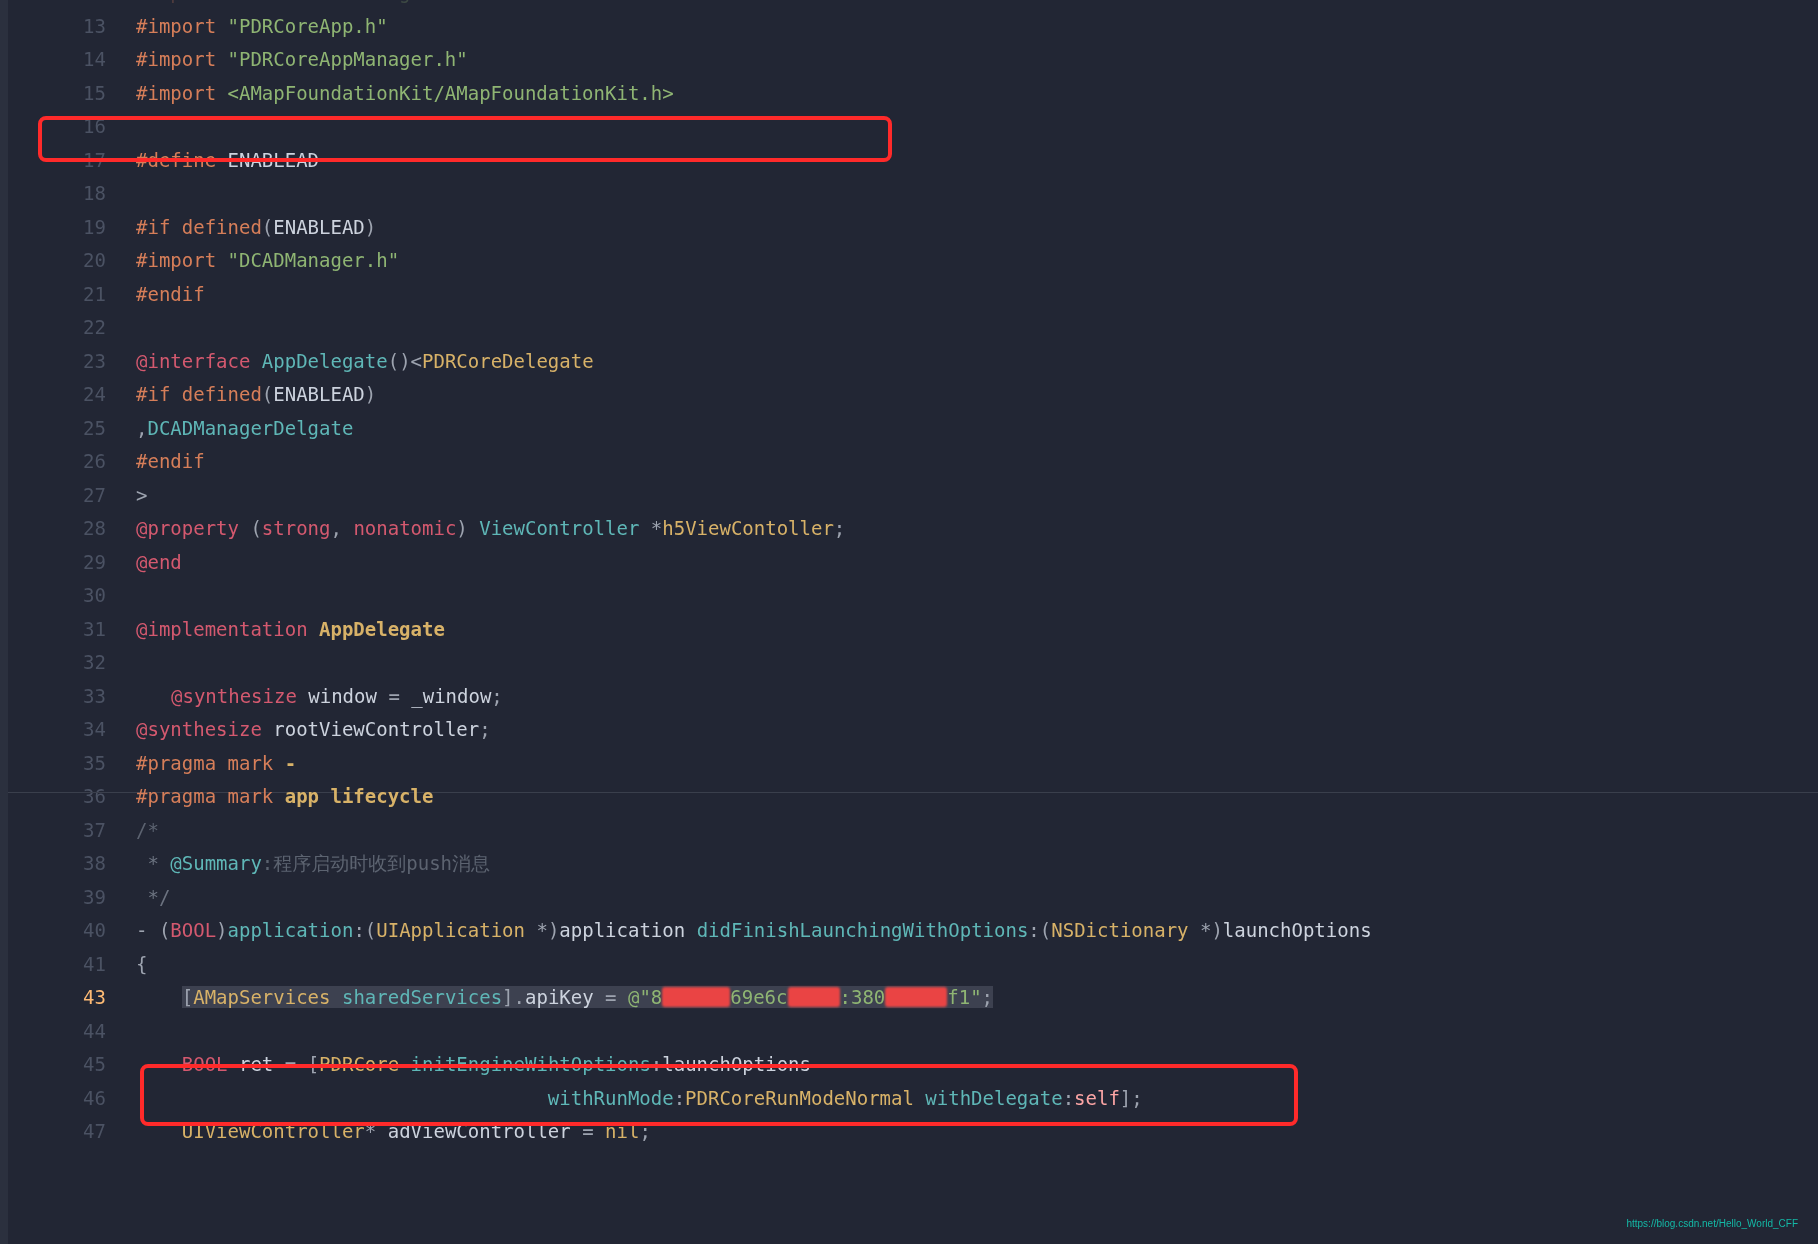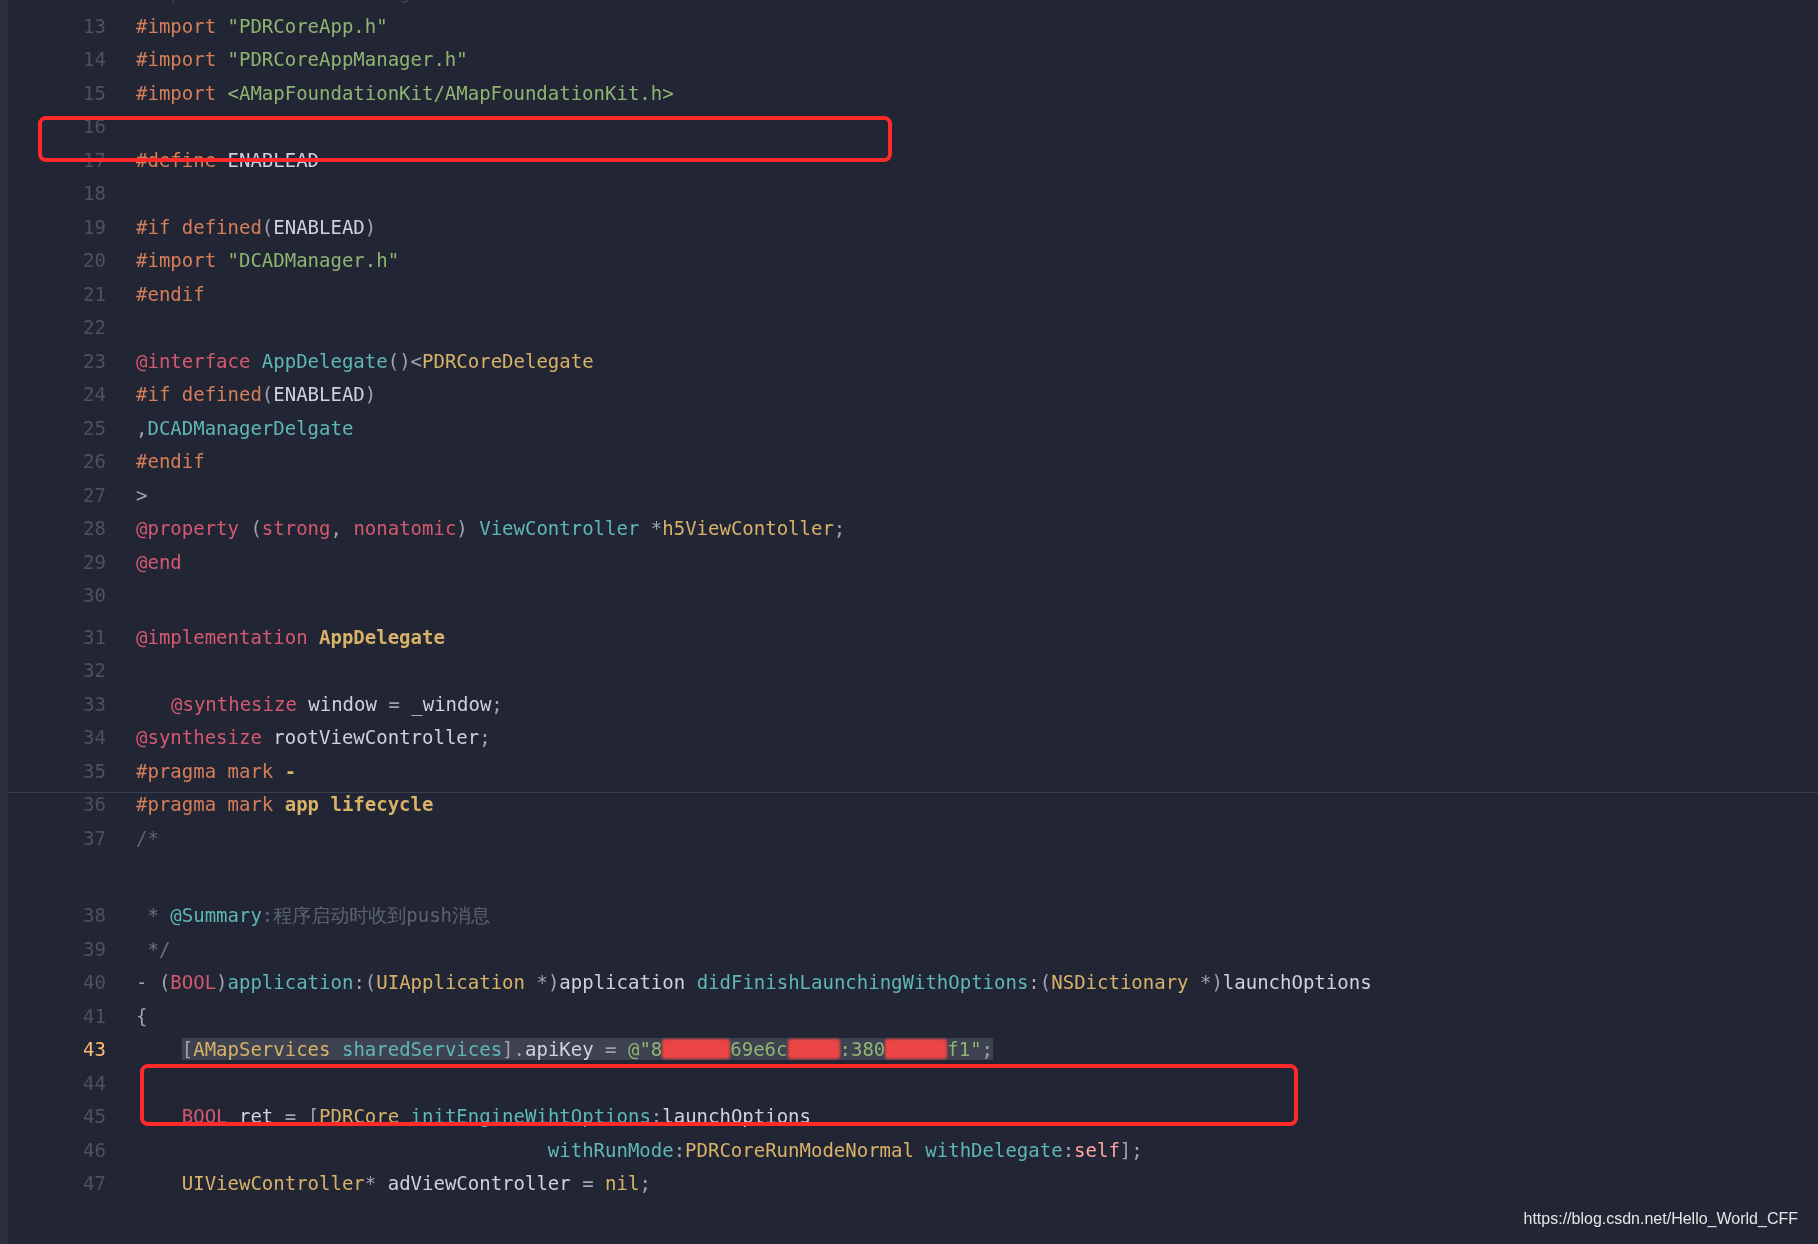--- a/index.html
+++ b/index.html
@@ -29,21 +29,21 @@
   .kw-self{color:#fca5a5;}
   .kw-nil{color:#d8b268;}
   .comment{color:#5c6370;}
   .comment-star{color:#6c7380;}
   .summary{color:#5fb7b7;}
   .pragma-arg{color:#d8b268;font-weight:bold;}
   .strlit{color:#8fb573;}
   .redbox{position:absolute;border:4px solid #ff2a2a;border-radius:8px;pointer-events:none;}
   .redact{display:inline-block;height:1.05em;vertical-align:-0.18em;background:#d44a4a;border-radius:3px;filter:blur(1px) saturate(1.2);}
   .hr{position:absolute;left:0;right:0;height:1px;background:#3a3f4c;}
-  .watermark{position:absolute;right:20px;bottom:14px;color:#e5e5e5;font-size:16px;font-family:Arial,Helvetica,sans-serif;}
+  .watermark{position:absolute;right:20px;bottom:14px;color:#14b8a6;font-size:10px;font-family:Arial,Helvetica,sans-serif;}
   .sel{background:#3d4150;padding:0 0;}
 </style>
 </head>
 <body>
 
 <div class="viewport">
   <div class="gutter-bg"></div>
   <div class="code-area" id="code-area">
       <div class="line" style="height: 33.5px; opacity: 0.25; margin-top: -6px;"><div class="ln">11</div><div class="content"><span class="k-import">#import </span><span class="str">"PDRCommonString.h"</span></div></div>
       <div class="line" style="height: 33.5px;"><div class="ln">13</div><div class="content"><span class="k-import">#import </span><span class="str">"PDRCoreApp.h"</span></div></div>
@@ -57,29 +57,29 @@
       <div class="line" style="height: 33.5px;"><div class="ln">21</div><div class="content"><span class="k-pp">#endif</span></div></div>
       <div class="line" style="height: 33.5px;"><div class="ln">22</div><div class="content"></div></div>
       <div class="line" style="height: 33.5px;"><div class="ln">23</div><div class="content"><span class="k-at">@interface</span><span class="punc"> </span><span class="type">AppDelegate</span><span class="punc">()&lt;</span><span class="typename">PDRCoreDelegate</span></div></div>
       <div class="line" style="height: 33.5px;"><div class="ln">24</div><div class="content"><span class="k-pp">#if defined</span><span class="punc">(</span><span class="ident">ENABLEAD</span><span class="punc">)</span></div></div>
       <div class="line" style="height: 33.5px;"><div class="ln">25</div><div class="content"><span class="punc">,</span><span class="type">DCADManagerDelgate</span></div></div>
       <div class="line" style="height: 33.5px;"><div class="ln">26</div><div class="content"><span class="k-pp">#endif</span></div></div>
       <div class="line" style="height: 33.5px;"><div class="ln">27</div><div class="content"><span class="punc">&gt;</span></div></div>
       <div class="line" style="height: 33.5px;"><div class="ln">28</div><div class="content"><span class="k-at">@property</span><span class="punc"> (</span><span class="prop-attr">strong</span><span class="punc">, </span><span class="prop-attr">nonatomic</span><span class="punc">) </span><span class="type">ViewController</span><span class="punc"> *</span><span class="typename">h5ViewContoller</span><span class="punc">;</span></div></div>
       <div class="line" style="height: 33.5px;"><div class="ln">29</div><div class="content"><span class="k-at">@end</span></div></div>
       <div class="line" style="height: 33.5px;"><div class="ln">30</div><div class="content"></div></div>
-      <div class="line" style="height: 33.5px; margin-top: 8px;"><div class="ln">31</div><div class="content"><span class="k-at">@implementation</span><span class="punc"> </span><span class="bold-type">AppDelegate</span></div></div>
+      <div class="line" style="height: 33.5px;"><div class="ln">31</div><div class="content"><span class="k-at">@implementation</span><span class="punc"> </span><span class="bold-type">AppDelegate</span></div></div>
       <div class="line" style="height: 33.5px;"><div class="ln">32</div><div class="content"></div></div>
       <div class="line" style="height: 33.5px; gap: 35px;"><div class="ln">33</div><div class="content"><span class="k-at">@synthesize</span><span class="punc"> </span><span class="ident">window</span><span class="punc"> = </span><span class="ident">_window</span><span class="punc">;</span></div></div>
       <div class="line" style="height: 33.5px;"><div class="ln">34</div><div class="content"><span class="k-at">@synthesize</span><span class="punc"> </span><span class="ident">rootViewController</span><span class="punc">;</span></div></div>
       <div class="hr" style="top: 806px;"></div>
       <div class="line" style="height: 33.5px;"><div class="ln">35</div><div class="content"><span class="k-pp">#pragma mark</span><span class="punc"> </span><span class="pragma-arg">-</span></div></div>
       <div class="line" style="height: 33.5px;"><div class="ln">36</div><div class="content"><span class="k-pp">#pragma mark</span><span class="punc"> </span><span class="pragma-arg">app lifecycle</span></div></div>
       <div class="line" style="height: 33.5px;"><div class="ln">37</div><div class="content"><span class="comment">/*</span></div></div>
-      <div class="line" style="height: 33.5px; margin-top: 44px;"><div class="ln">38</div><div class="content"><span class="comment-star"> * </span><span class="summary">@Summary</span><span class="comment">:程序启动时收到push消息</span></div></div>
+      <div class="line" style="height: 33.5px;"><div class="ln">38</div><div class="content"><span class="comment-star"> * </span><span class="summary">@Summary</span><span class="comment">:程序启动时收到push消息</span></div></div>
       <div class="line" style="height: 33.5px;"><div class="ln">39</div><div class="content"><span class="comment-star"> */</span></div></div>
       <div class="line" style="height: 33.5px;"><div class="ln">40</div><div class="content"><span class="punc">- (</span><span class="kw-bool">BOOL</span><span class="punc">)</span><span class="method">application</span><span class="punc">:(</span><span class="typename">UIApplication</span><span class="punc"> *)</span><span class="ident">application</span><span class="punc"> </span><span class="param-label">didFinishLaunchingWithOptions</span><span class="punc">:(</span><span class="typename">NSDictionary</span><span class="punc"> *)</span><span class="ident">launchOptions</span></div></div>
       <div class="line" style="height: 33.5px;"><div class="ln">41</div><div class="content"><span class="punc">{</span></div></div>
       <div class="line" style="height: 33.5px;"><div class="ln current">43</div><div class="content"><span class="punc">    </span><span class="sel"><span class="punc">[</span><span class="typename">AMapServices</span><span class="punc"> </span><span class="method">sharedServices</span><span class="punc">].</span><span class="ident">apiKey</span><span class="punc"> = </span><span class="strlit">@"8</span><span class="redact" style="width: 68px;"></span><span class="strlit">69e6c</span><span class="redact" style="width: 52px;"></span><span class="strlit">:380</span><span class="redact" style="width: 62px;"></span><span class="strlit">f1"</span><span class="punc">;</span></span></div></div>
       <div class="line" style="height: 33.5px;"><div class="ln">44</div><div class="content"></div></div>
       <div class="line" style="height: 33.5px;"><div class="ln">45</div><div class="content"><span class="punc">    </span><span class="kw-bool">BOOL</span><span class="punc"> </span><span class="ident">ret</span><span class="punc"> = [</span><span class="typename">PDRCore</span><span class="punc"> </span><span class="method">initEngineWihtOptions</span><span class="punc">:</span><span class="ident">launchOptions</span></div></div>
       <div class="line" style="height: 33.5px;"><div class="ln">46</div><div class="content"><span class="punc">                                    </span><span class="param-label">withRunMode</span><span class="punc">:</span><span class="typename">PDRCoreRunModeNormal</span><span class="punc"> </span><span class="param-label">withDelegate</span><span class="punc">:</span><span class="kw-self">self</span><span class="punc">];</span></div></div>
       <div class="line" style="height: 33.5px;"><div class="ln">47</div><div class="content"><span class="punc">    </span><span class="typename">UIViewController</span><span class="punc">* </span><span class="ident">adViewController</span><span class="punc"> = </span><span class="kw-nil">nil</span><span class="punc">;</span></div></div>
     </div>
   <div class="watermark">https://blog.csdn.net/Hello_World_CFF</div>

